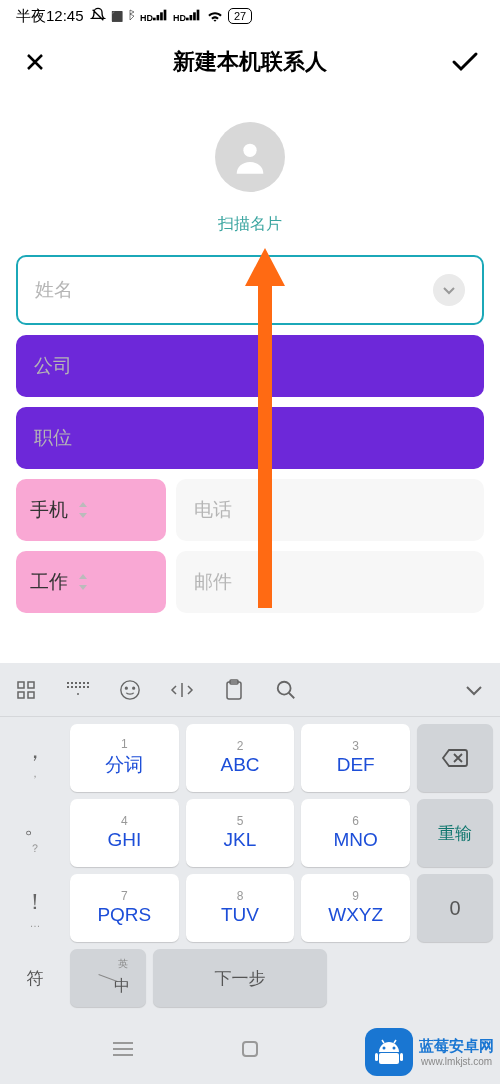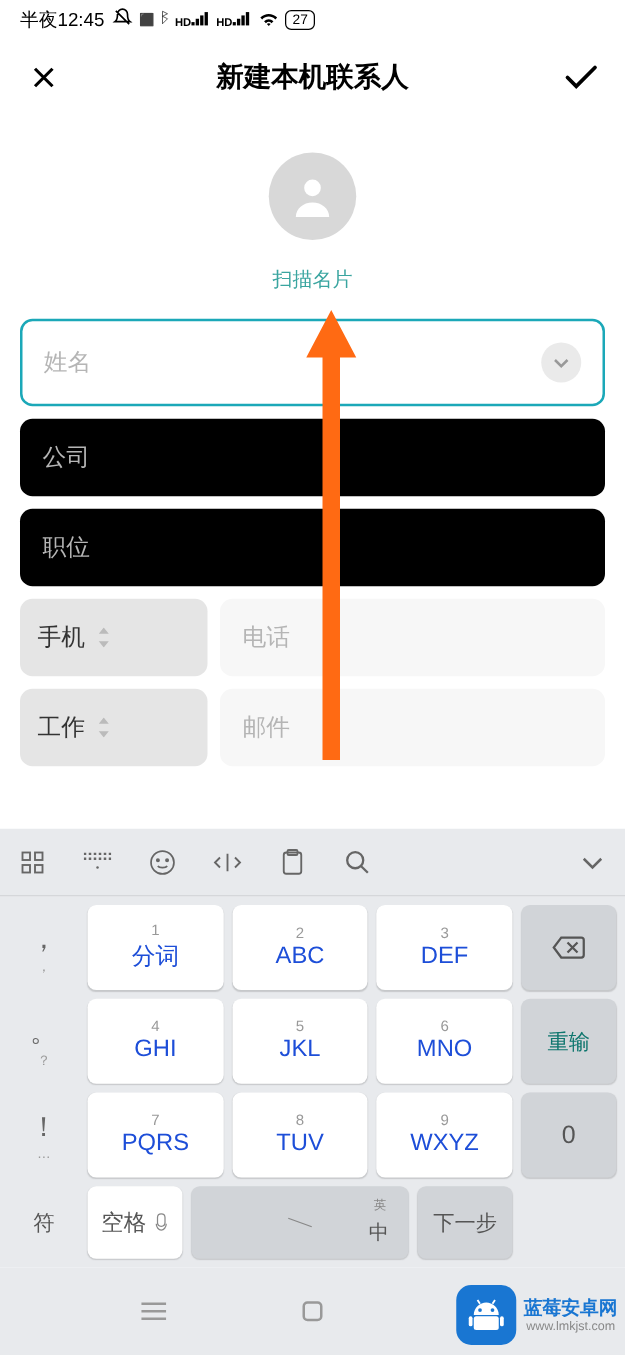--- a/index.html
+++ b/index.html
@@ -8,29 +8,29 @@
 .status-left{display:flex;align-items:center;gap:6px}
 .status-right{display:flex;align-items:center;gap:4px}
 .battery{border:1.5px solid #000;border-radius:5px;padding:1px 5px;font-size:11px;display:inline-flex;align-items:center}
 .header{height:60px;display:flex;justify-content:space-between;align-items:center;padding:0 20px}
 .header-title{font-size:22px;font-weight:600}
 .close-btn,.check-btn{width:30px;height:30px;display:flex;align-items:center;justify-content:center}
 .avatar-section{display:flex;flex-direction:column;align-items:center;padding:30px 0 20px}
 .avatar{width:70px;height:70px;border-radius:50%;background:#d8d8d8;display:flex;align-items:center;justify-content:center}
 .scan-card{color:#3aa5a0;font-size:16px;margin-top:22px;font-weight:500}
 .form{padding:0 16px}
-.field{background:#000000;border-radius:10px;padding:18px 18px;margin-bottom:10px;display:flex;align-items:center;position:relative}
+.field{background:#6d28d9;border-radius:10px;padding:18px 18px;margin-bottom:10px;display:flex;align-items:center;position:relative}
 .field-focused{background:#fff;border:2px solid #1ba8b8;padding:17px 17px}
 .field-placeholder{color:#b5b5b5;font-size:19px;flex:1}
 .expand-btn{width:32px;height:32px;border-radius:50%;background:#eaeaea;display:flex;align-items:center;justify-content:center}
 .type-selector{display:flex;align-items:center;gap:10px;width:120px;color:#333;font-size:19px;font-weight:500}
 .selector-arrows{display:flex;flex-direction:column;line-height:6px;color:#bbb;font-size:10px}
 .label-field{padding:18px 18px}
 .dual-field{display:flex;gap:10px}
-.dual-left{background:#e5e5e5;border-radius:10px;padding:18px 14px;width:150px}
+.dual-left{background:#f9a8d4;border-radius:10px;padding:18px 14px;width:150px}
 .dual-right{background:#f7f7f7;border-radius:10px;padding:18px 18px;flex:1}
 .keyboard{position:absolute;bottom:70px;left:0;right:0;background:#e8eaed}
 .kb-toolbar{height:54px;display:flex;align-items:center;padding:0 12px;gap:24px;border-bottom:1px solid #d5d7da}
 .kb-tool{width:28px;height:28px;display:flex;align-items:center;justify-content:center;color:#666}
 .kb-tool-last{margin-left:auto}
 .kb-grid{display:grid;grid-template-columns:56px 1fr 1fr 1fr 76px;gap:7px;padding:7px}
 .kb-key{background:#fff;border-radius:7px;height:68px;display:flex;flex-direction:column;align-items:center;justify-content:center;box-shadow:0 1px 1px rgba(0,0,0,0.15)}
 .kb-key-gray{background:#d1d4d8}
 .kb-key-transparent{background:transparent;box-shadow:none}
 .kb-num{font-size:12px;color:#999;line-height:1}
@@ -282,27 +282,20 @@
         <span class="kb-main">WXYZ</span>
       </div>
     <div class="kb-key kb-key-gray">
         <span style="font-size:20px;color:#555">0</span>
       </div>
   </div>
   <div class="kb-bottom">
     <div class="kb-btn kb-btn-transparent">
         <span>符</span>
       </div>
-    <div class="kb-space">
-        <span>空格</span>
-        <svg width="12" height="16" viewBox="0 0 12 16" fill="#888">
-          <path d="M6 1c-2 0-3 1.5-3 3v4c0 2 1 3 3 3s3-1 3-3V4c0-1.5-1-3-3-3z" stroke="#888" stroke-width="1" fill="none"></path>
-          <path d="M2 9c0 3 2 5 4 5s4-2 4-5" stroke="#888" stroke-width="1" fill="none"></path>
-        </svg>
-      </div>
     <div class="kb-btn kb-lang">
         <span class="kb-lang-sub">英</span>
         <span style="position:absolute;left:50%;top:50%;transform:translate(-50%,-50%) rotate(20deg);width:20px;height:1px;background:#888"></span>
         <span style="font-size:16px;position:absolute;bottom:10px;right:16px">中</span>
       </div>
     <div class="kb-btn">
         <span>下一步</span>
       </div>
   </div>
 </div>

